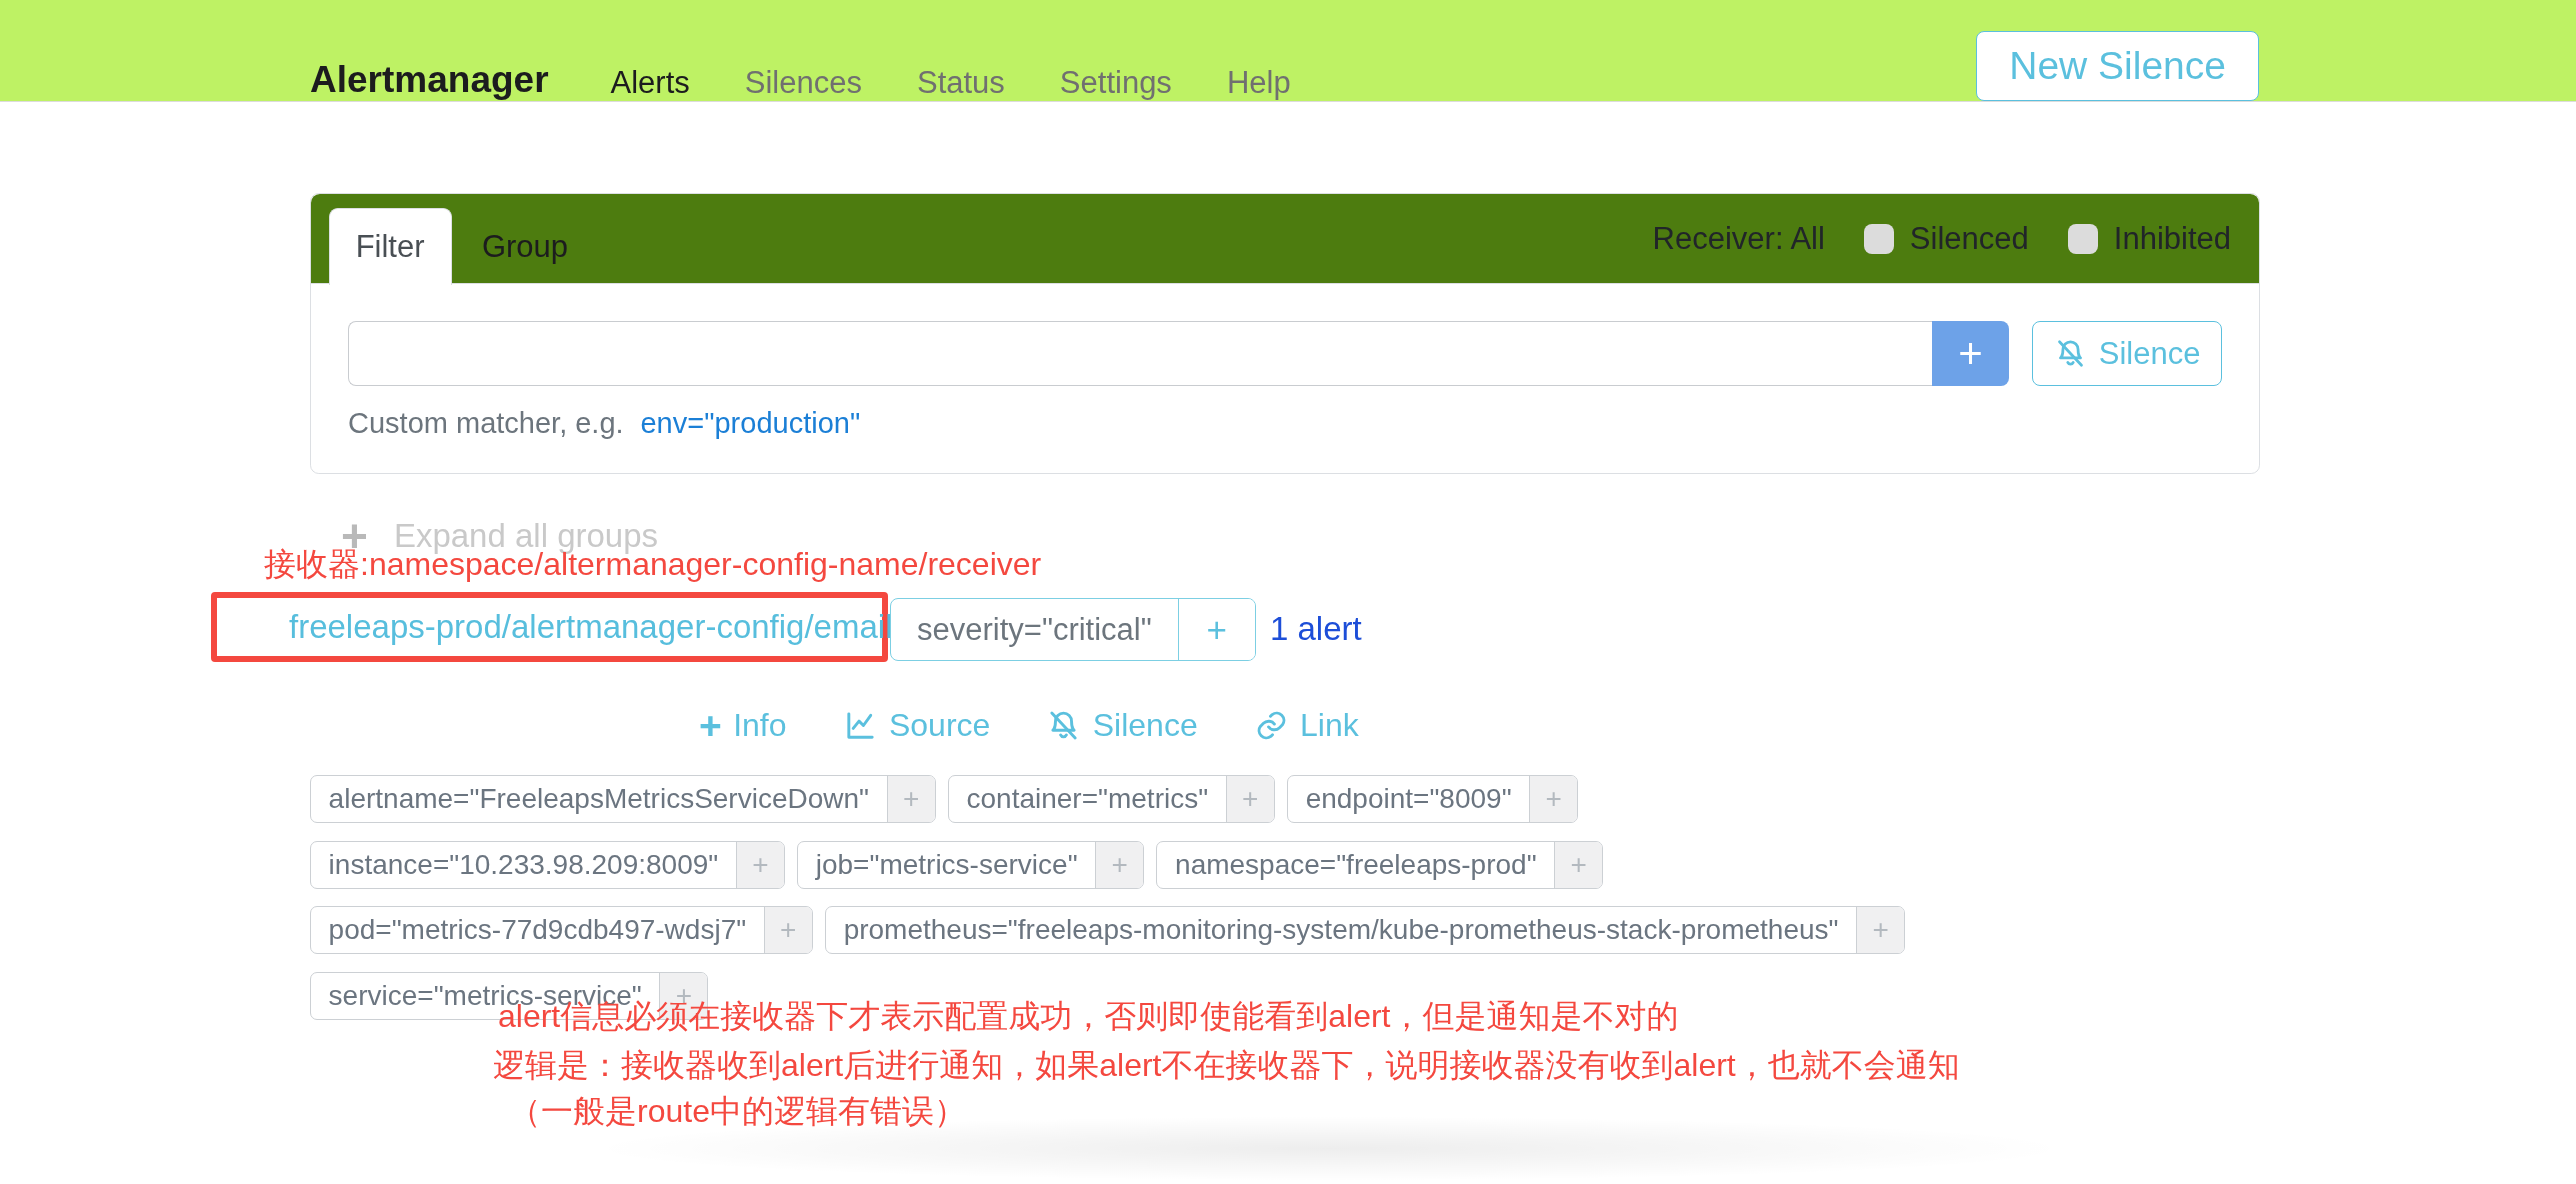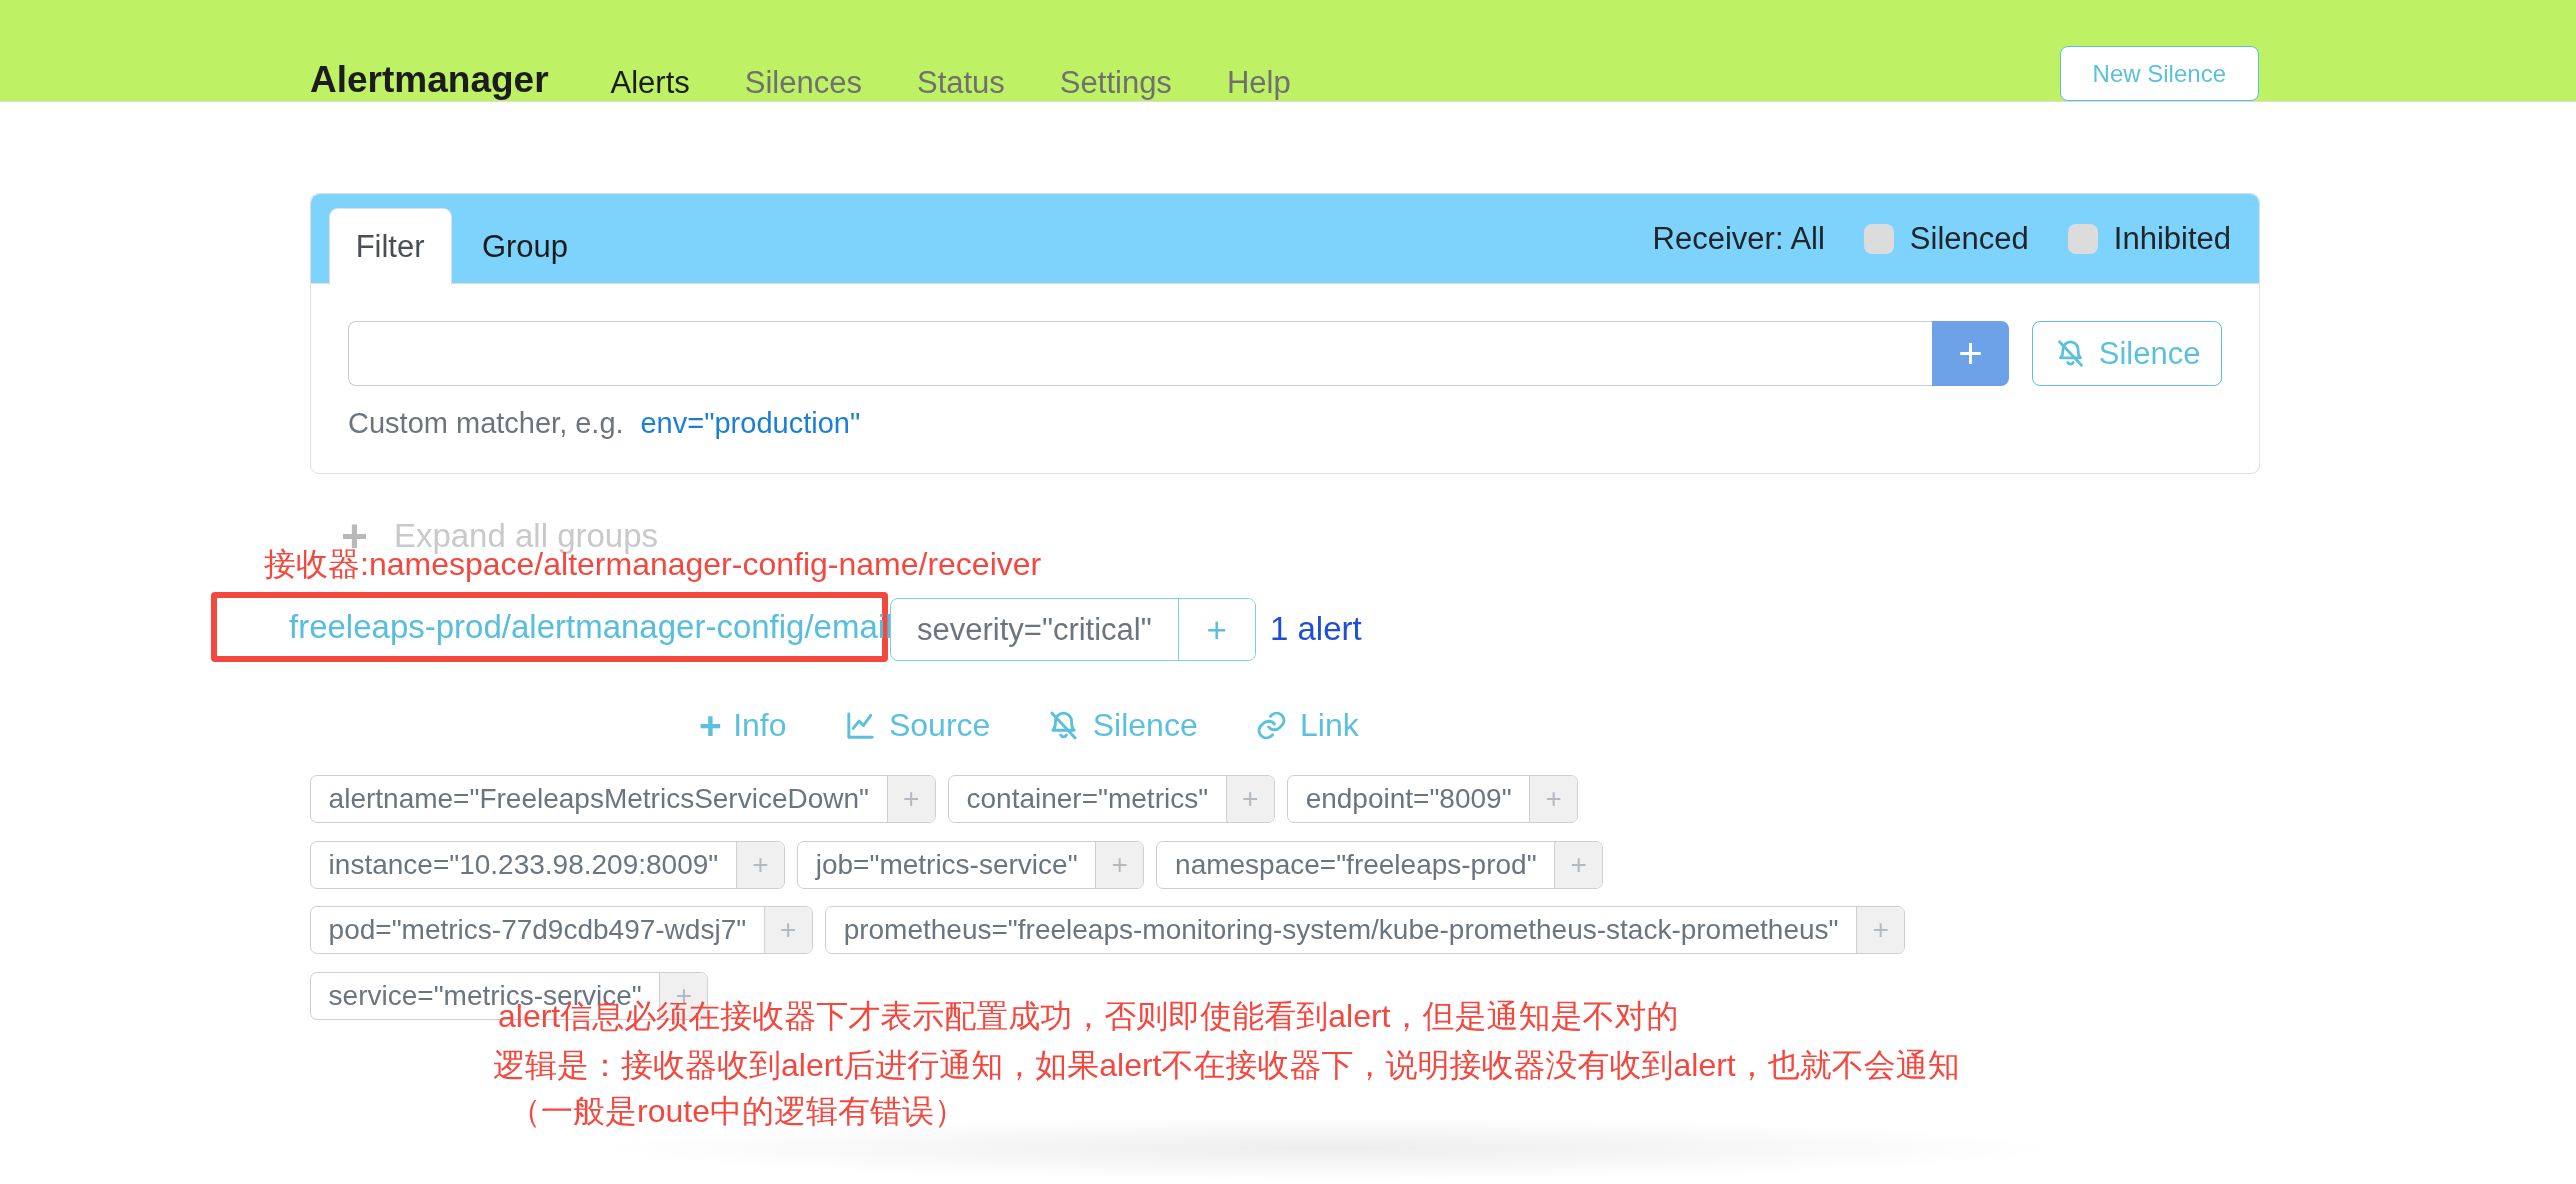--- a/index.html
+++ b/index.html
@@ -6,27 +6,27 @@
   html,body { width:2576px; height:1184px; background:#ffffff;
     font-family:"Liberation Sans","DejaVu Sans",sans-serif; color:#212529; overflow:hidden; }
 
   
   .navbar { height:102px; background:#bef264; border-bottom:1.8px solid #dcdcdc;
     display:flex; align-items:flex-end; padding:0 317px 0 310px; }
   .brand { font-size:37px; font-weight:600; color:#1c1c1e; margin-right:62px; cursor:pointer; }
   .nav-links { display:flex; align-items:center; gap:55px; }
   .nav-link { font-size:31px; color:#707070; cursor:pointer; }
   .nav-link.active { color:#1c1c1e; }
-  .btn-new-silence { margin-left:auto; height:55px; padding:0 32px; background:#fff;
-    border:1.8px solid #5bc0de; border-radius:8px; color:#5bc0de; font-size:24px; cursor:pointer; }
+  .btn-new-silence { margin-left:auto; height:70px; padding:0 32px; background:#fff;
+    border:1.8px solid #5bc0de; border-radius:8px; color:#5bc0de; font-size:39px; cursor:pointer; }
 
   
   .card { margin:91px 0 0 310px; width:1950px; border:1.8px solid #dcdfe3; border-radius:8.8px;
     background:#fff; }
-  .card-header { position:relative; height:90px; background:#7dd3fc;
+  .card-header { position:relative; height:90px; background:#4d7c0f;
     border-bottom:1.8px solid #dcdfe3; border-radius:8.8px 8.8px 0 0; }
   .tab { position:absolute; top:14px; height:77px; display:flex; align-items:center;
     justify-content:center; font-size:31px; cursor:pointer; }
   .tab-filter { left:17.6px; width:123px; background:#fff; border:1.8px solid #dcdfe3;
     border-bottom:none; border-radius:8.8px 8.8px 0 0; color:#494f54; z-index:2; }
   .tab-group { left:157px; width:114px; color:#1c1c1e; }
   .header-right { position:absolute; right:28px; top:0; height:100%;
     display:flex; align-items:center; gap:39px; }
   .hdr-item { display:flex; align-items:center; gap:16px; font-size:31px; color:#212529; }
   .checkbox { width:30px; height:30px; background:#dcdcdc; border-radius:8px; cursor:pointer; }

